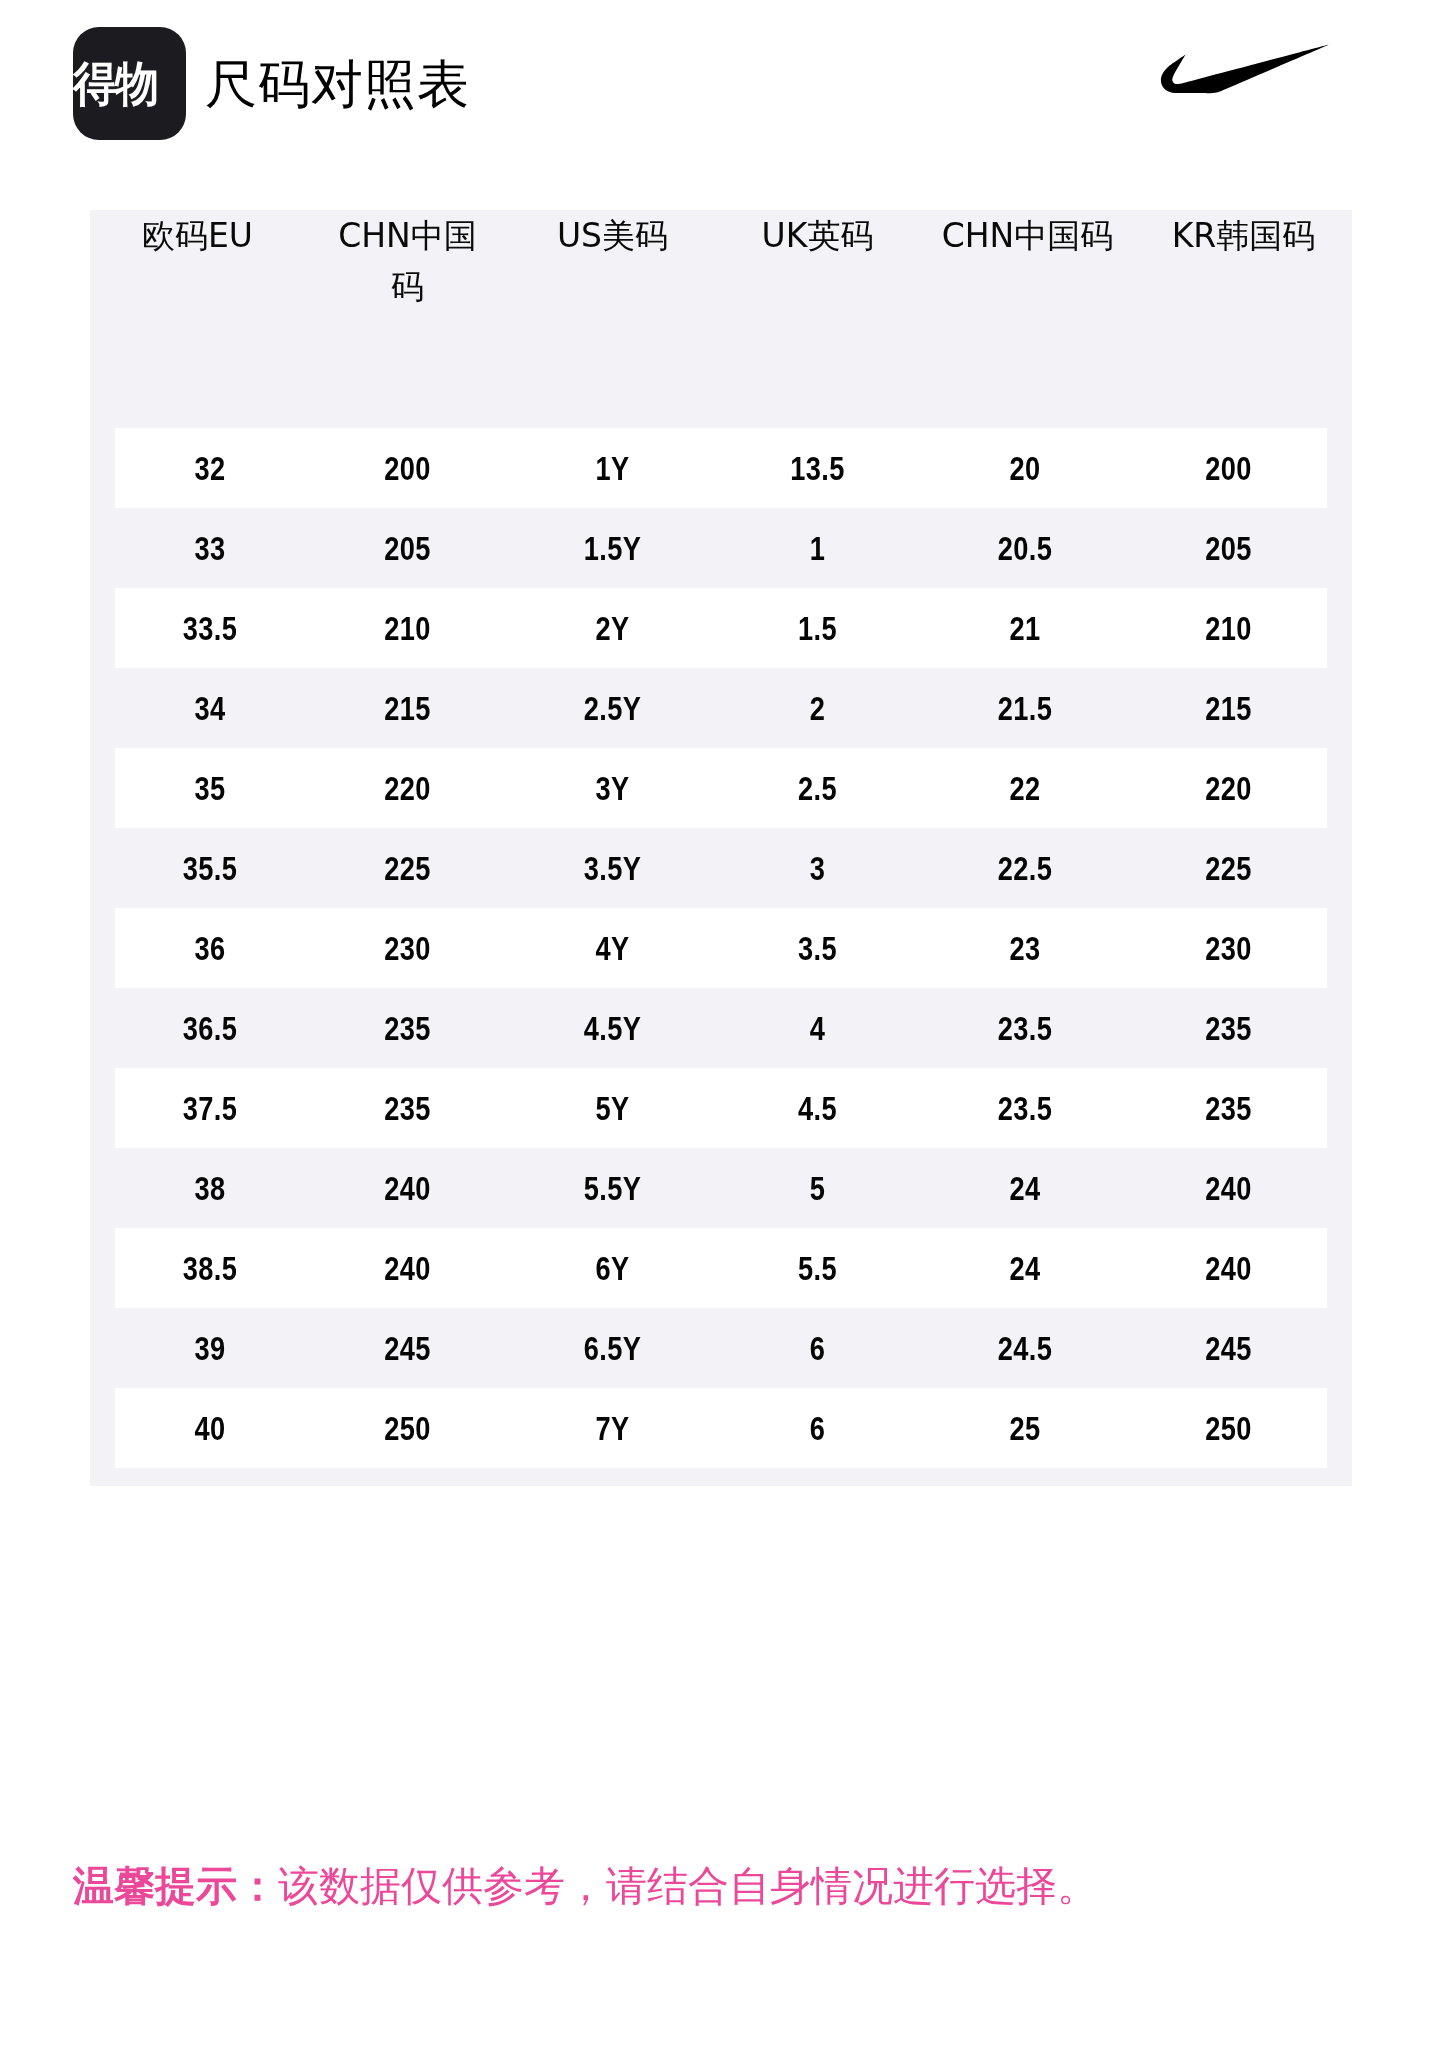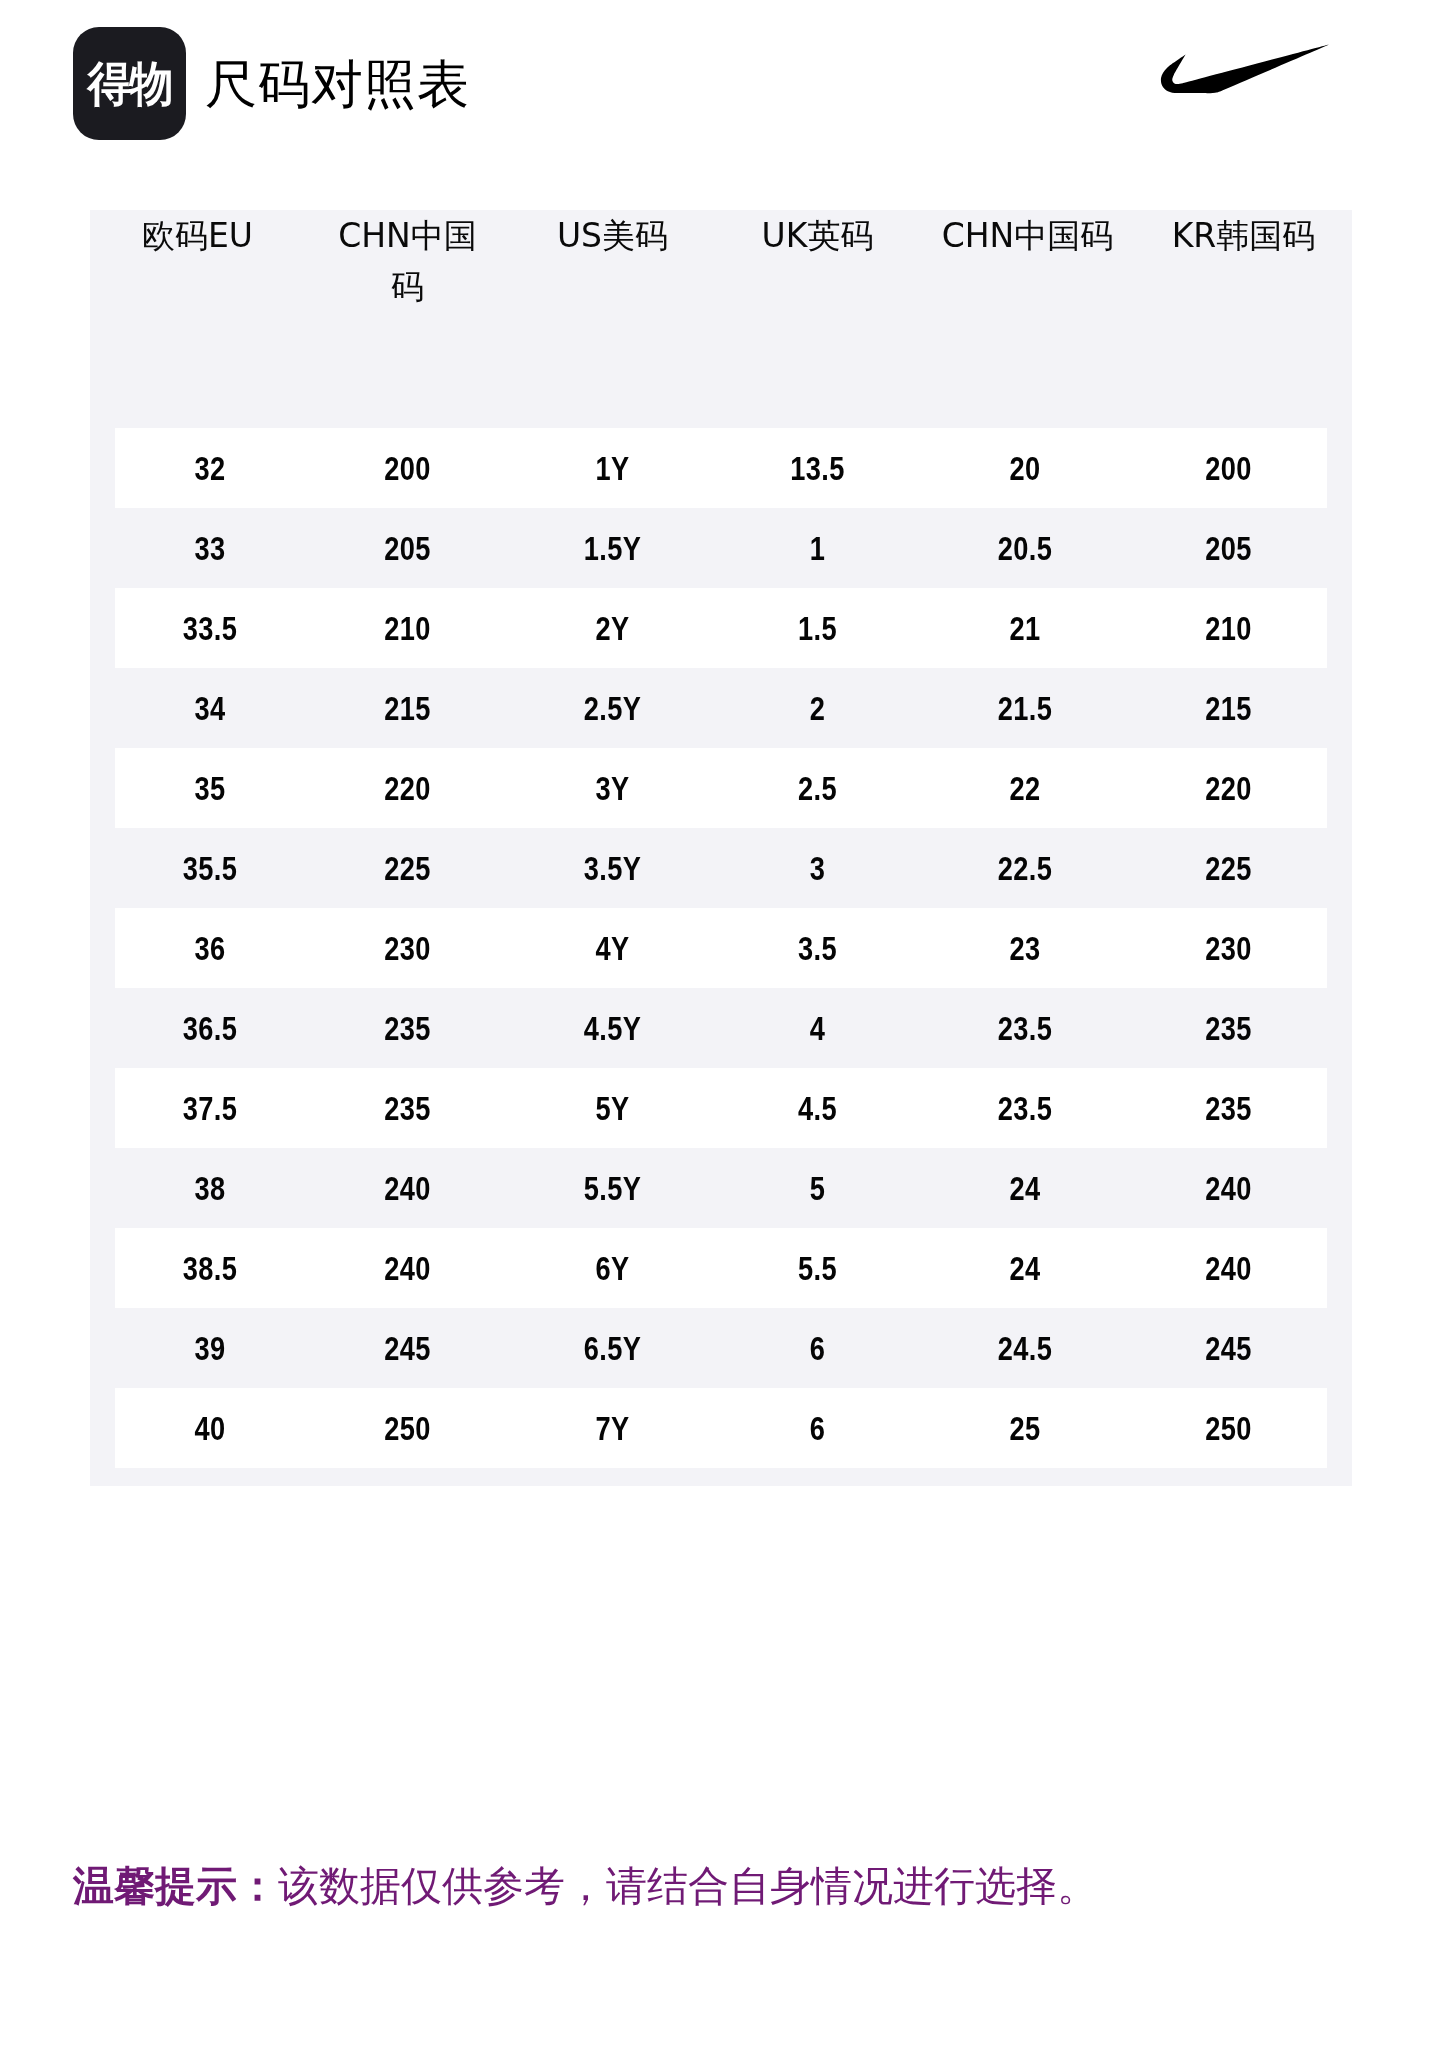--- a/index.html
+++ b/index.html
@@ -27,21 +27,21 @@
   .brand-logo {
     position: absolute;
     left: 73px;
     top: 27px;
     width: 113px;
     height: 113px;
     background: #1b1b20;
     border-radius: 26px;
     display: flex;
     align-items: center;
-    justify-content: center;
+    justify-content: flex-start;
   }
   .brand-logo-text {
     color: #ffffff;
     font-family: "DejaVu Sans", sans-serif;
     font-size: 44px;
     font-weight: bold;
     letter-spacing: -2px;
     line-height: 1;
     transform: scaleY(1.08);
   }
@@ -131,21 +131,21 @@
   .head-chn { max-width: 170px; margin: 0 auto; }
 
   
   .footer-note {
     position: absolute;
     left: 73px;
     top: 1860px;
     width: 1300px;
     font-size: 41px;
     line-height: 1.3;
-    color: #701a75;
+    color: #ec4899;
     font-family: "DejaVu Sans", sans-serif;
     white-space: nowrap;
   }
   .footer-note .strong {
     font-weight: bold;
   }
 </style>
 </head>
 <body>
 

